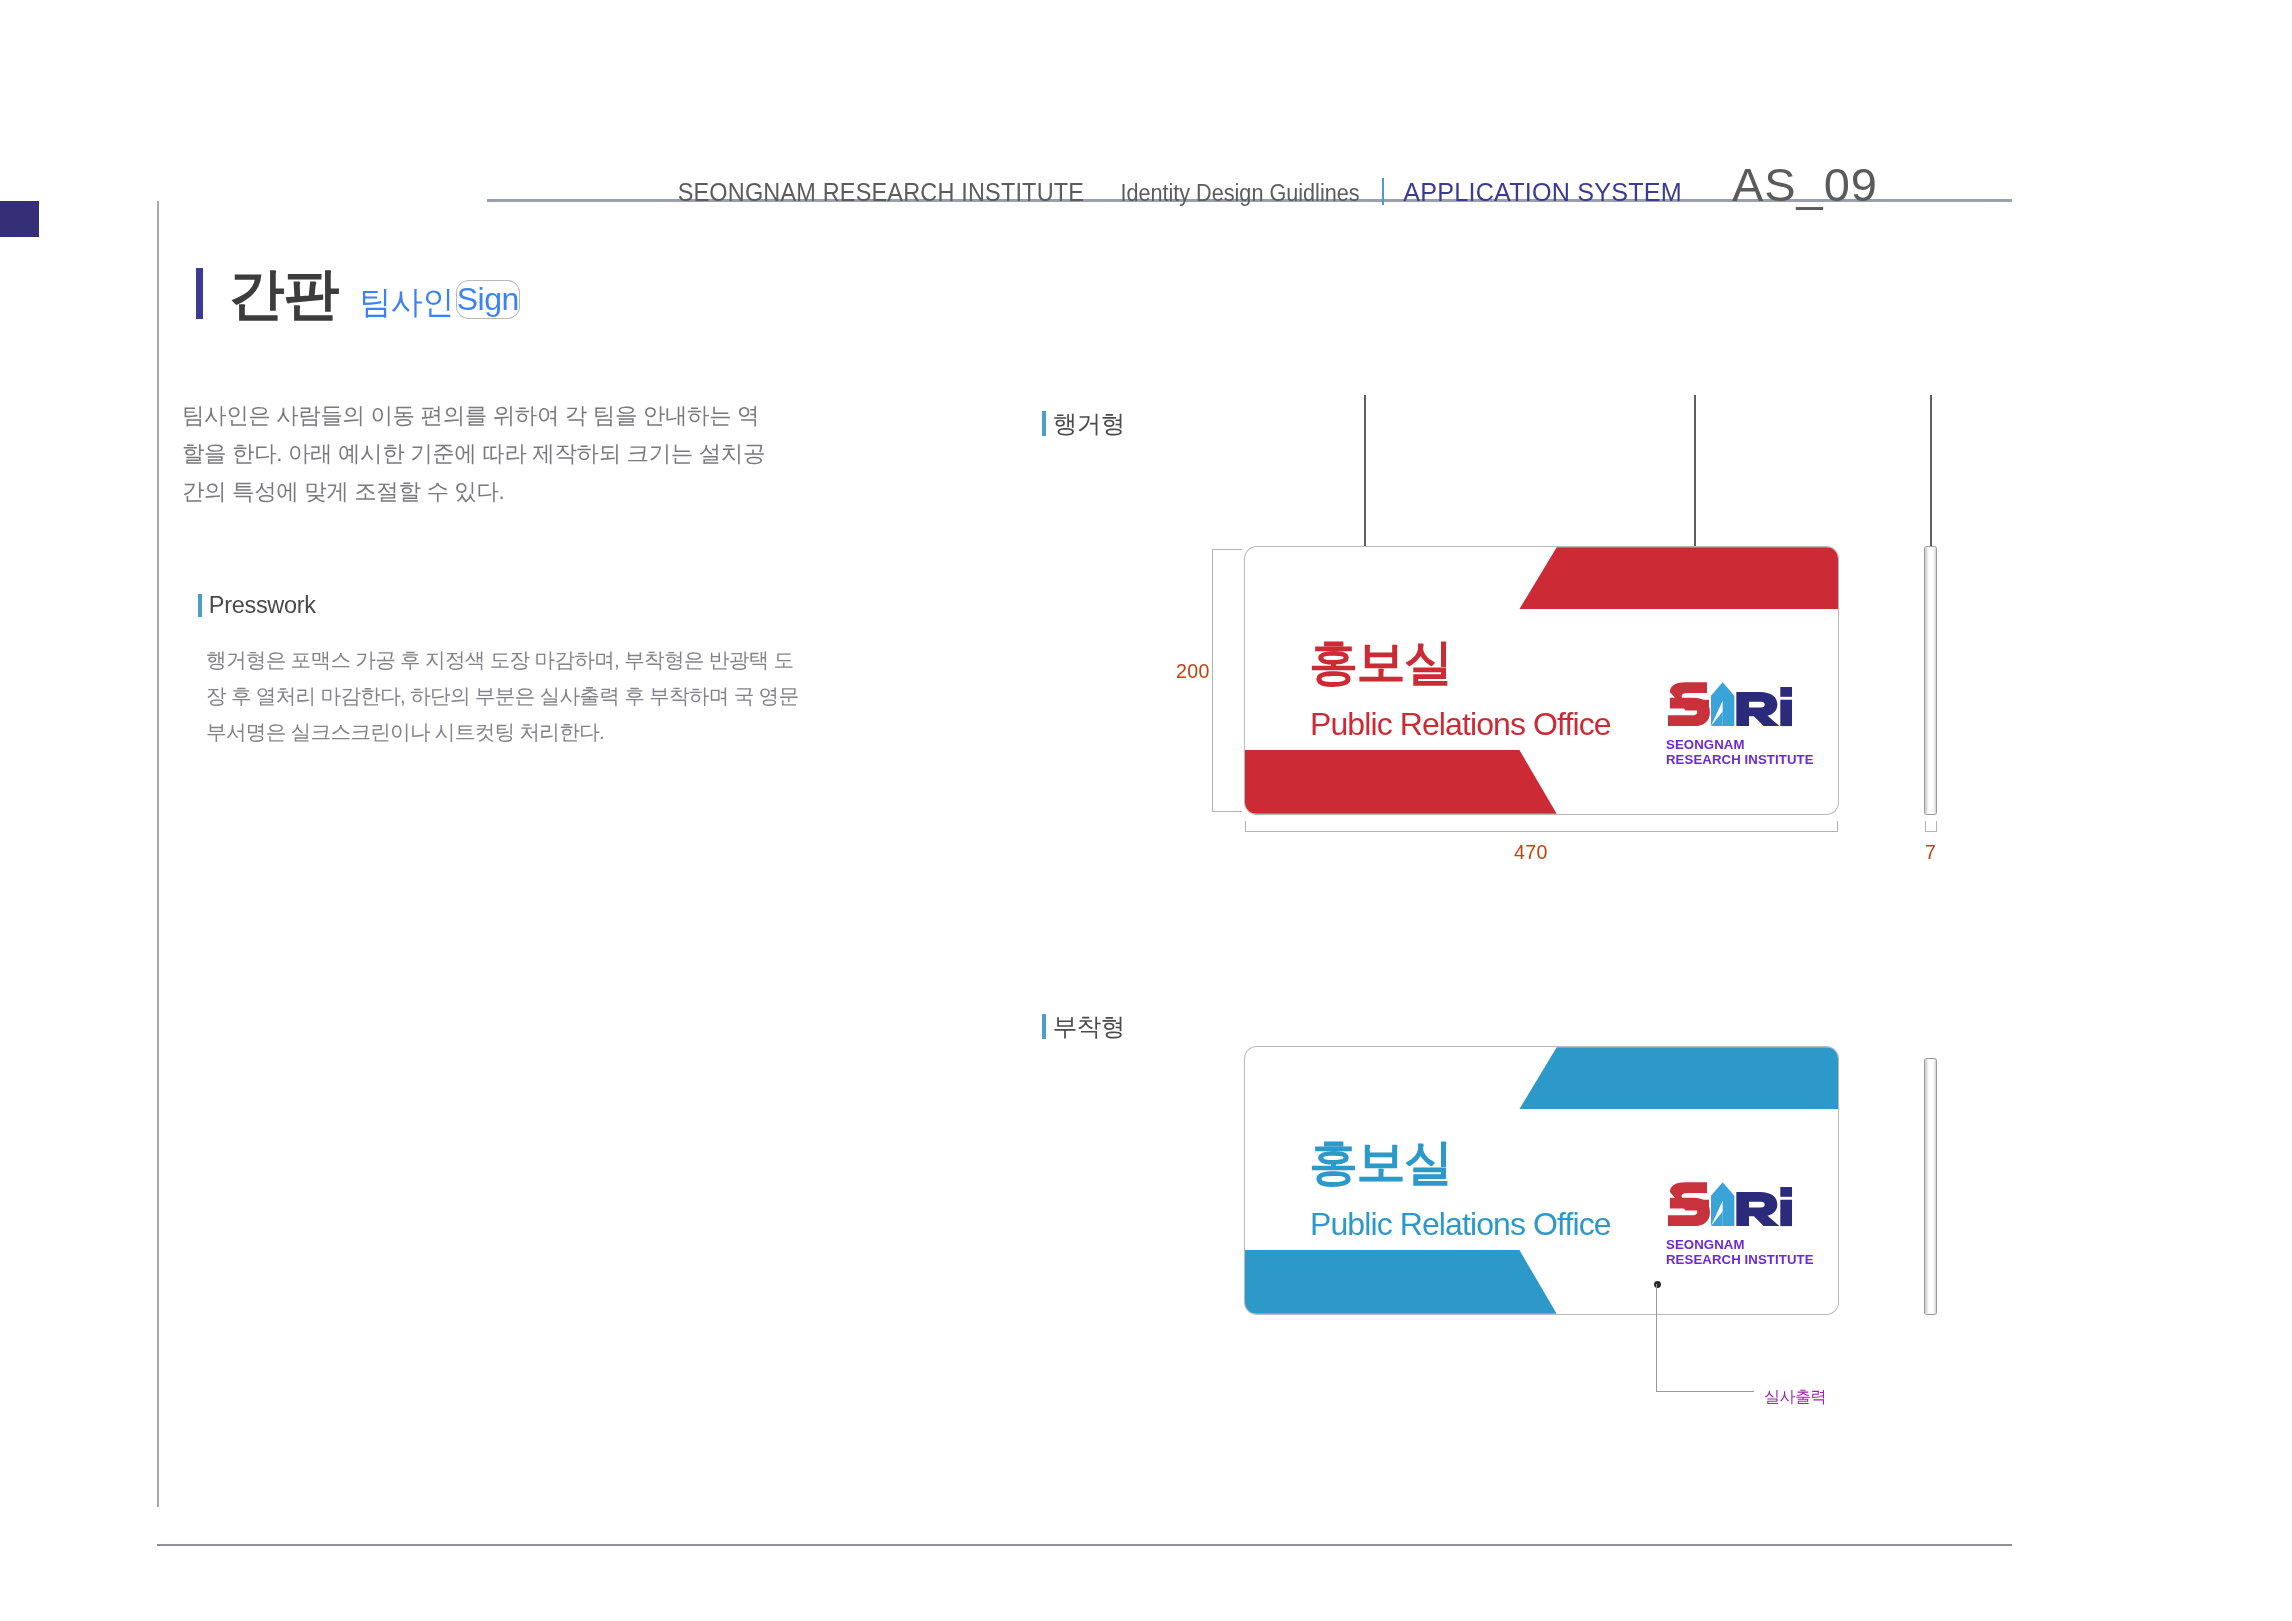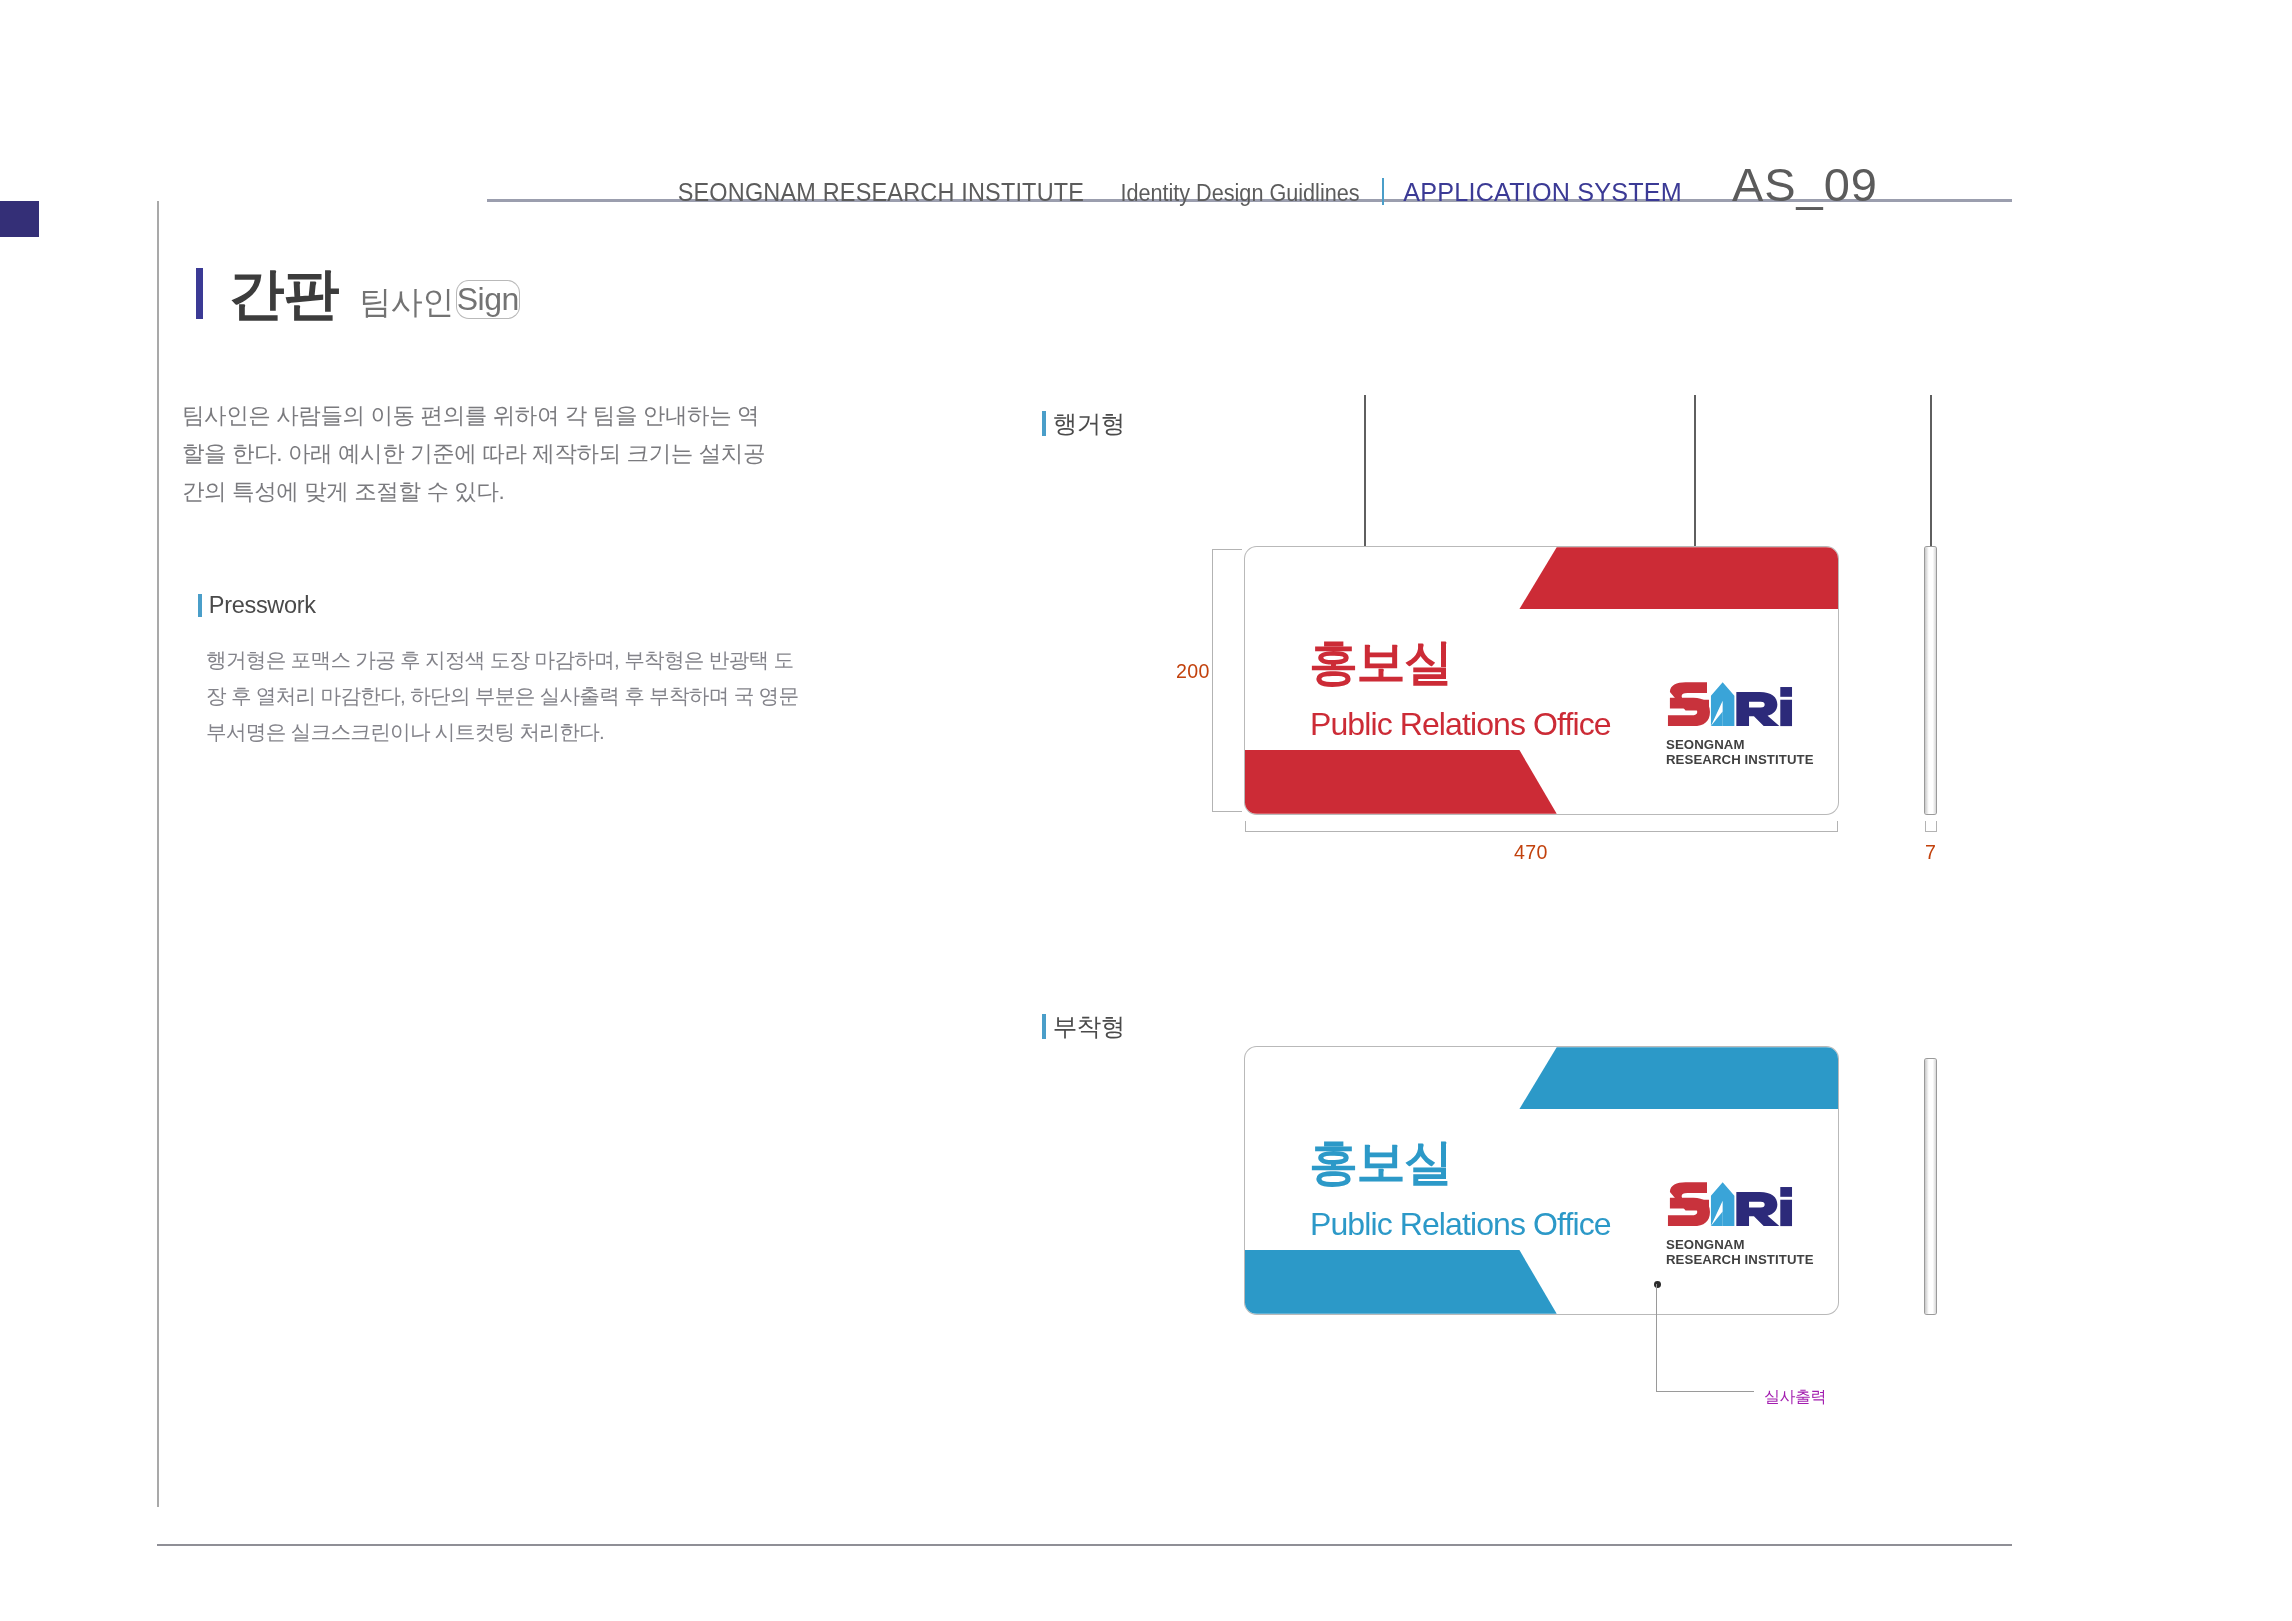--- a/index.html
+++ b/index.html
@@ -125,21 +125,21 @@
     top: 5.9px;
   }
   .title-ko {
     font-size: 56px;
     font-weight: 700;
     color: #3c3c3c;
     letter-spacing: -1px;
   }
   .title-en {
     font-size: 32px;
-    color: #737373;
+    color: #3b82f6;
     margin-left: 12.7px;
     letter-spacing: -0.5px;
   }
   .title-en .sign { margin-left: 3px; }
 
   
   .intro {
     position: absolute;
     left: 182px;
     top: 397px;
@@ -226,21 +226,21 @@
   }
 
   
   .logo { position: absolute; }
   .logo-word {
     position: absolute;
     left: 0;
     top: 55px;
     font-size: 13.2px;
     font-weight: 700;
-    color: #404040;
+    color: #6d28d9;
     line-height: 15px;
     letter-spacing: 0.1px;
     white-space: nowrap;
   }
 
   
   .wire {
     position: absolute;
     width: 2px;
     background: #5f5f5f;

